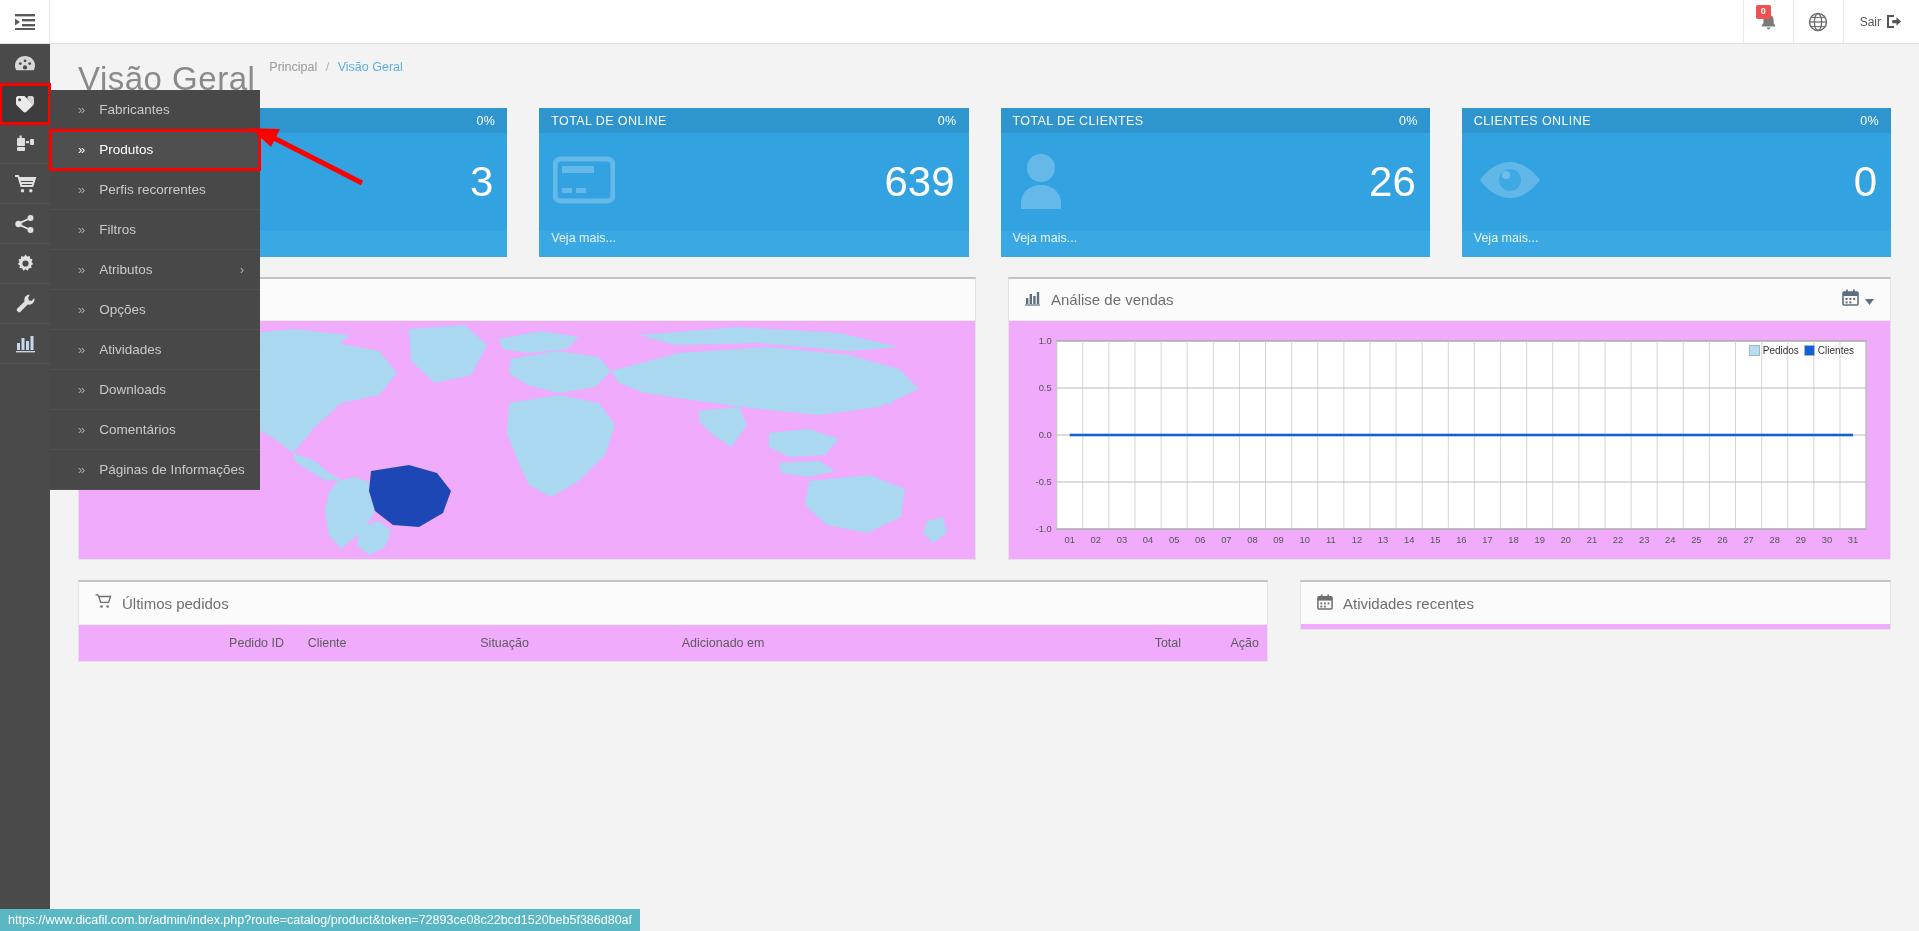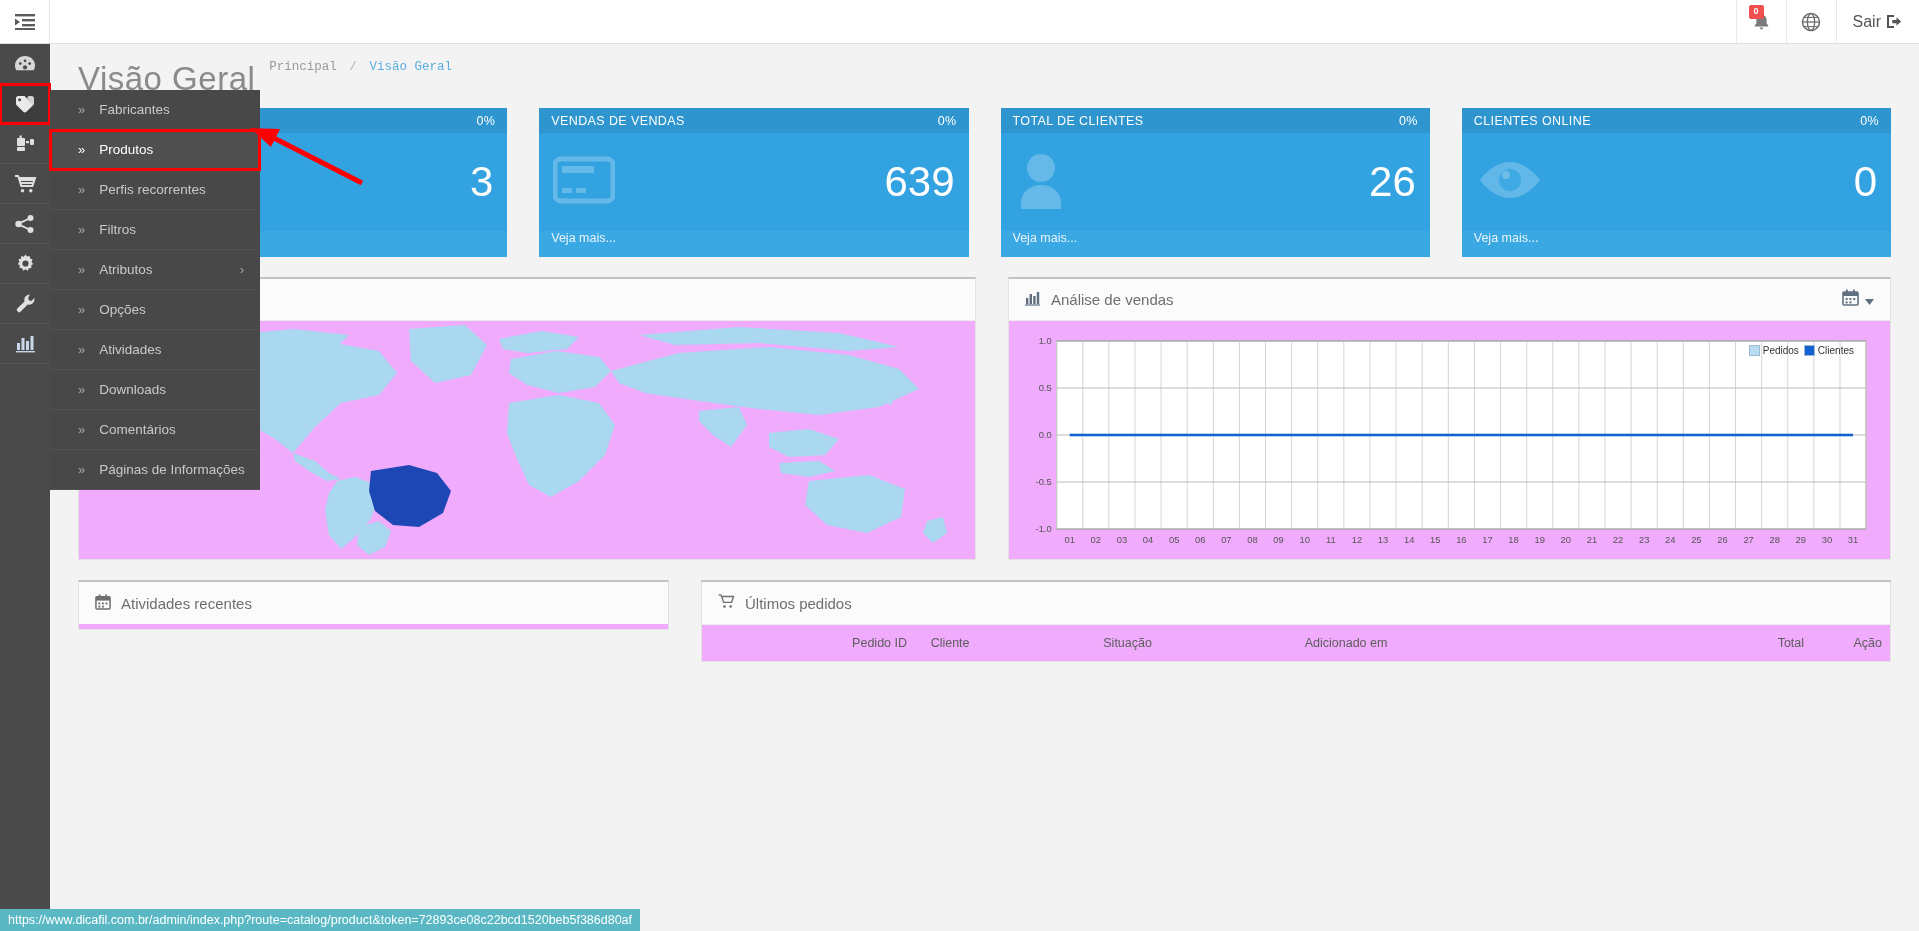--- a/index.html
+++ b/index.html
@@ -22,21 +22,21 @@
     border-right: 1px solid #e5e5e5; cursor: pointer;
   }
   #topbar-spacer { flex: 1; }
   .top-action {
     width: 50px; display: flex; align-items: center; justify-content: center;
     border-left: 1px solid #e8e8e8; position: relative; cursor: pointer;
   }
   #logout-cell {
     display: flex; align-items: center; justify-content: center; gap: 5px;
     padding: 0 16px; border-left: 1px solid #e8e8e8; cursor: pointer;
-    color: #555; font-size: 16px;
+    color: #555; font-size: 12px;
   }
   .notif-badge {
     position: absolute; top: 5px; left: 12px;
     background: #f05050; color: #fff; font-size: 9px; line-height: 13px;
     min-width: 15px; height: 14px; border-radius: 2px; text-align: center;
     padding: 0 2px; font-weight: bold;
   }
 
   
   #icon-rail {
@@ -68,21 +68,21 @@
     position: absolute; right: 16px; font-size: 12px; color: #b0b0b0;
   }
 
   
   #content {
     position: absolute; top: 44px; left: 50px; width: 1869px; height: 887px;
     background: #f3f3f4; overflow: hidden;
   }
   #page-head { padding: 16px 28px 10px 28px; display: flex; align-items: flex-start; }
   #page-title { font-size: 33px; color: #8a8a8a; font-weight: 300; letter-spacing: .5px; }
-  #breadcrumb { margin-left: 14px; font-size: 12.5px; color: #9a9a9a; font-family: Liberation Mono, monospace; }
+  #breadcrumb { margin-left: 14px; font-size: 12.5px; color: #9a9a9a; }
   #breadcrumb .sep { margin: 0 5px; color: #b5b5b5; }
   #breadcrumb .crumb-link { color: #5bafe0; }
 
   
   #cards-row { display: flex; gap: 32px; padding: 0 28px; }
   .stat-card { flex: 1; background: #33a2e0; color: #fff; position: relative; }
   .stat-head {
     height: 25px; background: #2e95ce; display: flex; align-items: center;
     justify-content: space-between; padding: 0 12px;
     font-size: 12.5px; letter-spacing: .4px;
@@ -328,21 +328,21 @@
         </span>
         <span class="stat-value">3</span>
       </div>
       <div class="stat-foot">
         <span>Veja mais...</span>
       </div>
     </div>
 
     <div class="stat-card">
       <div class="stat-head">
-        <span>VENDAS DE VENDAS</span>
+        <span>TOTAL DE ONLINE</span>
         <span>0%</span>
       </div>
       <div class="stat-body">
         <span class="stat-icon">
           <svg width="62" height="50" viewBox="0 0 62 50">
             <rect x="2" y="4" width="58" height="42" rx="6" fill="none" stroke="#ffffff" stroke-width="5" opacity=".55"></rect>
             <rect x="9" y="11" width="32" height="7" fill="#ffffff" opacity=".55"></rect>
             <rect x="9" y="33" width="10" height="5" fill="#ffffff" opacity=".55"></rect>
             <rect x="23" y="33" width="10" height="5" fill="#ffffff" opacity=".55"></rect>
           </svg>
@@ -563,20 +563,49 @@
             </div>
           </div>
         </div>
       </div>
     </div>
 
   </div>
 
   <div id="bottom-row">
 
+    <div class="panel" id="orders-panel">
+      <div class="panel-head" style="border-bottom:none;">
+        <div class="panel-title">
+          <span>
+            <svg width="17" height="15" viewBox="0 0 19 17">
+              <path d="M0.5 1h2.6l.9 1.8h13.5l-2.2 6.6H6.2L4.1 2.6" fill="none" stroke="#6f6f6f" stroke-width="1.5"></path>
+              <circle cx="7.2" cy="14.2" r="1.5" fill="#6f6f6f"></circle>
+              <circle cx="14.2" cy="14.2" r="1.5" fill="#6f6f6f"></circle>
+            </svg>
+          </span>
+          <span>Últimos pedidos</span>
+        </div>
+      </div>
+      <table class="orders-table">
+        <thead>
+          <tr>
+            <th style="width:150px;"></th>
+            <th style="width:80px;">Pedido ID</th>
+            <th style="width:180px;">Cliente</th>
+            <th style="width:210px;">Situação</th>
+            <th style="width:420px;">Adicionado em</th>
+            <th style="text-align:right;width:120px;">Total</th>
+            <th style="text-align:right;width:80px;">Ação</th>
+          </tr>
+        </thead>
+        <tbody></tbody>
+      </table>
+    </div>
+
     <div class="panel" id="activity-panel">
       <div class="panel-head" style="border-bottom:none;">
         <div class="panel-title">
           <span>
             <svg width="16" height="16" viewBox="0 0 17 17">
               <rect x="1" y="3" width="15" height="13" rx="1" fill="none" stroke="#6f6f6f" stroke-width="1.6"></rect>
               <rect x="1" y="3" width="15" height="4" fill="#6f6f6f"></rect>
               <rect x="4" y="0.5" width="1.8" height="4" fill="#6f6f6f"></rect>
               <rect x="11" y="0.5" width="1.8" height="4" fill="#6f6f6f"></rect>
               <rect x="3.6" y="9" width="2" height="2" fill="#6f6f6f"></rect>
@@ -584,49 +613,20 @@
               <rect x="11.2" y="9" width="2" height="2" fill="#6f6f6f"></rect>
               <rect x="3.6" y="12.4" width="2" height="2" fill="#6f6f6f"></rect>
               <rect x="7.4" y="12.4" width="2" height="2" fill="#6f6f6f"></rect>
             </svg>
           </span>
           <span>Atividades recentes</span>
         </div>
       </div>
     </div>
 
-    <div class="panel" id="orders-panel">
-      <div class="panel-head" style="border-bottom:none;">
-        <div class="panel-title">
-          <span>
-            <svg width="17" height="15" viewBox="0 0 19 17">
-              <path d="M0.5 1h2.6l.9 1.8h13.5l-2.2 6.6H6.2L4.1 2.6" fill="none" stroke="#6f6f6f" stroke-width="1.5"></path>
-              <circle cx="7.2" cy="14.2" r="1.5" fill="#6f6f6f"></circle>
-              <circle cx="14.2" cy="14.2" r="1.5" fill="#6f6f6f"></circle>
-            </svg>
-          </span>
-          <span>Últimos pedidos</span>
-        </div>
-      </div>
-      <table class="orders-table">
-        <thead>
-          <tr>
-            <th style="width:150px;"></th>
-            <th style="width:80px;">Pedido ID</th>
-            <th style="width:180px;">Cliente</th>
-            <th style="width:210px;">Situação</th>
-            <th style="width:420px;">Adicionado em</th>
-            <th style="text-align:right;width:120px;">Total</th>
-            <th style="text-align:right;width:80px;">Ação</th>
-          </tr>
-        </thead>
-        <tbody></tbody>
-      </table>
-    </div>
-
   </div>
 
 
 </div>
 
 <div id="statusbar">
   <span>https://www.dicafil.com.br/admin/index.php?route=catalog/product&amp;token=72893ce08c22bcd1520beb5f386d80af</span>
 </div>
 
 </body></html>

